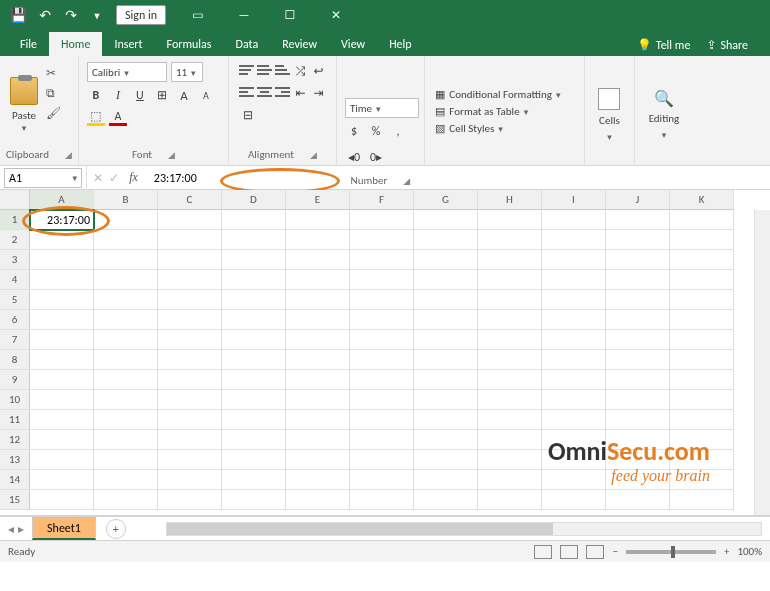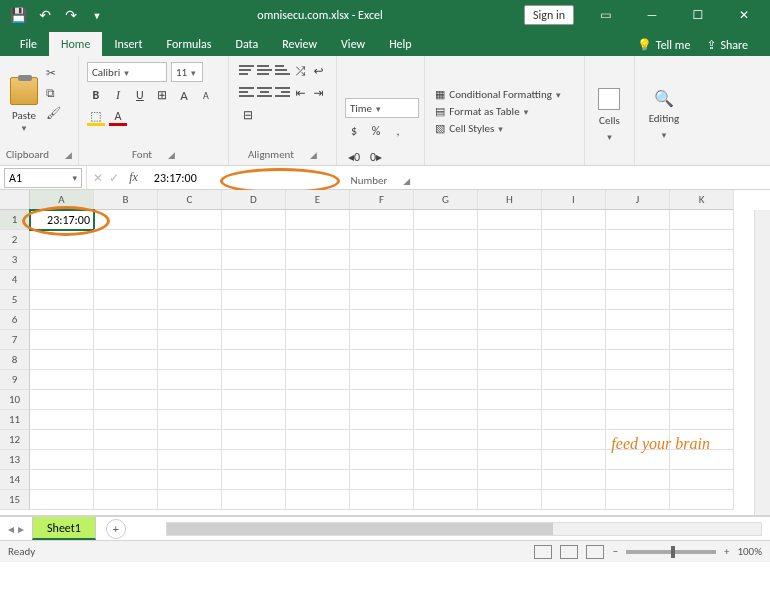--- a/index.html
+++ b/index.html
@@ -87,21 +87,21 @@
 
 
 .watermark { position: absolute; right: 60px; top: 435px; text-align: right; pointer-events:none; }
 .watermark .t1 { font-size: 26px; font-weight: 700; color: #e67e22; font-family: "Segoe UI", sans-serif; }
 .watermark .t1 b { color: #333; font-weight: 700; }
 .watermark .t2 { font-size: 16px; color: #e67e22; font-style: italic; font-family: "Segoe Script", cursive; }
 
 
 .sheet-tabs { height: 24px; display: flex; align-items: center; background: #fff; border-top: 1px solid #d4d4d4; font-size: 12px; }
 .nav-arrows { display: flex; gap: 4px; padding: 0 8px; color: #888; }
-.sheet-tab { border-top: 1px solid transparent; padding: 3px 14px; background: #bef264; border-right: 1px solid #ccc; border-left: 1px solid #ccc; border-bottom: 2px solid #217346; }
+.sheet-tab { border-top: 1px solid transparent; padding: 3px 14px; background: #fdba74; border-right: 1px solid #ccc; border-left: 1px solid #ccc; border-bottom: 2px solid #217346; }
 .add-sheet { width: 20px; height: 20px; border: 1px solid #ccc; border-radius: 50%; display: flex; align-items: center; justify-content: center; margin-left: 10px; color: #666; }
 .hscroll { flex: 1; margin: 0 8px 0 40px; height: 14px; background: #f0f0f0; border: 1px solid #ddd; position: relative; }
 .hscroll-thumb { position: absolute; left: 0; top: 0; bottom: 0; width: 65%; background: #cfcfcf; }
 
 
 .statusbar { height: 22px; background: #f3f3f3; border-top: 1px solid #d4d4d4; display: flex; align-items: center; font-size: 11px; color: #555; padding: 0 8px; }
 .status-right { margin-left: auto; display: flex; align-items: center; gap: 8px; }
 .view-btn { width: 18px; height: 14px; border: 1px solid #888; }
 .zoom-slider { width: 90px; height: 4px; background: #aaa; position: relative; }
 .zoom-slider:before { content:""; position:absolute; left:50%; top:-4px; width:4px; height:12px; background:#666; }
@@ -109,21 +109,20 @@
 </head>
 <body>
 
 <div class="titlebar">
   <div class="qa-toolbar">
     <div class="qa-icon">💾</div>
     <div class="qa-icon">↶</div>
     <div class="qa-icon">↷</div>
     <div class="qa-icon" style="font-size:9px;">▼</div>
   </div>
-  <div class="title-center">omnisecu.com.xlsx  -  Excel</div>
   <div class="title-right">
     <div class="signin-btn">Sign in</div>
     <div class="win-btn">▭</div>
     <div class="win-btn">—</div>
     <div class="win-btn">☐</div>
     <div class="win-btn">✕</div>
   </div>
 </div>
 
 <div class="ribbon-tabs">
@@ -555,20 +554,21 @@
             <div class="cell"></div>
           </div>
       </div>
     </div>
   </div>
   <div class="vscroll"></div>
   <div class="hilite" style="left:22px;top:16px;width:88px;height:30px;"></div>
 </div>
 
 <div class="watermark">
+  <div class="t1"><b>Omni</b><span>Secu.com</span></div>
   <div class="t2">feed your brain</div>
 </div>
 
 <div class="sheet-tabs">
   <div class="nav-arrows">
     <span>◂</span>
     <span>▸</span>
   </div>
   <div class="sheet-tab">Sheet1</div>
   <div class="add-sheet">+</div>

